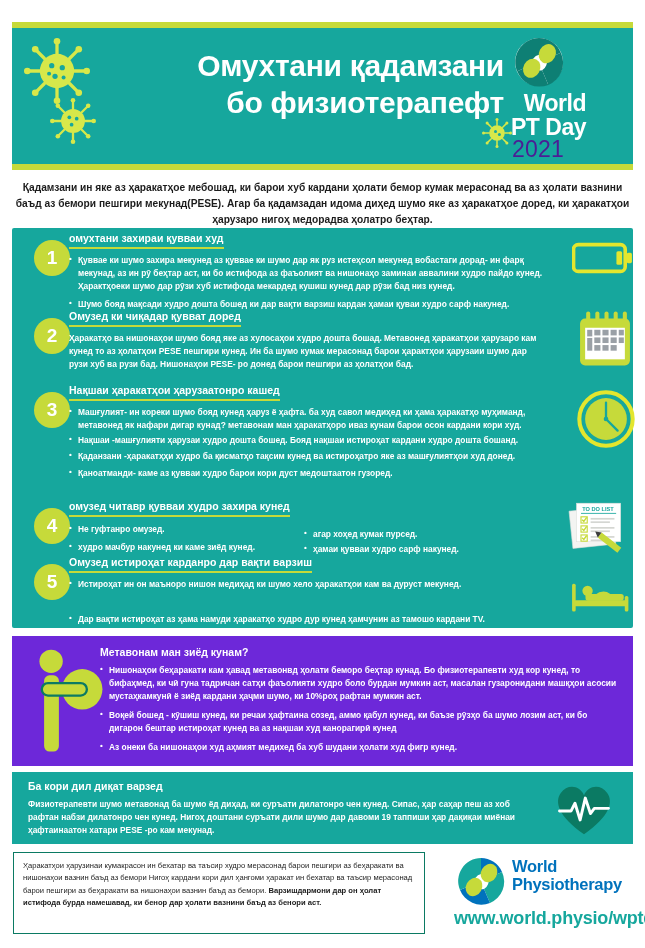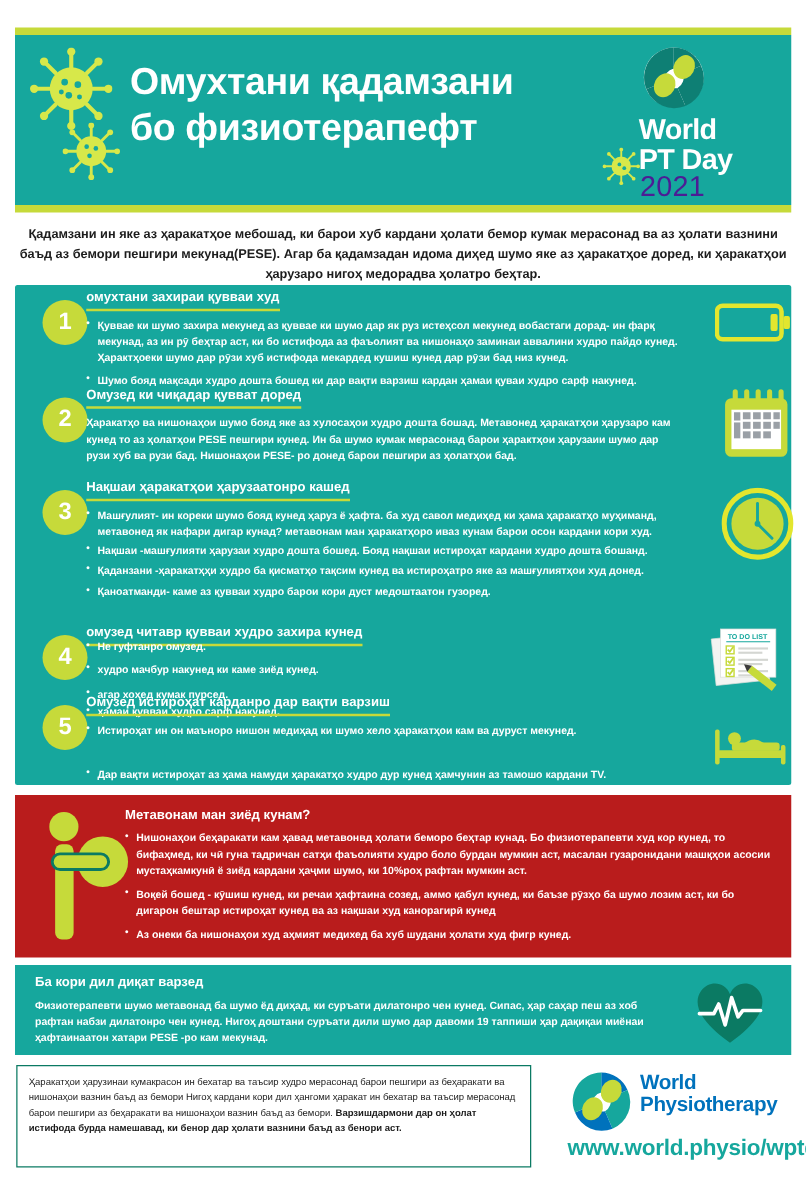--- a/index.html
+++ b/index.html
@@ -21,20 +21,21 @@
     background: #ffffff;
   }
 
   
   .header-wrap {
     position: absolute;
     left: 12px;
     top: 22px;
     width: 621px;
     height: 148px;
+    text-align: right;
   }
   .header-bar-top {
     position: absolute;
     left: 0; top: 0;
     width: 621px; height: 6px;
     background: #c6da3a;
   }
   .header-bar-bottom {
     position: absolute;
     left: 0; bottom: 0;
@@ -175,21 +176,21 @@
   
   .icon-slot { position: absolute; }
 
   
   .green-panel {
     position: absolute;
     left: 12px;
     top: 636px;
     width: 621px;
     height: 130px;
-    background: #b91c1c;
+    background: #6d28d9;
   }
   .green-title {
     position: absolute;
     left: 88px;
     top: 10px;
     color: #ffffff;
     font-size: 10.5px;
     font-weight: bold;
   }
   .green-body {
@@ -471,21 +472,21 @@
           <line x1="50" y1="50" x2="50" y2="22"></line>
           <line x1="50" y1="50" x2="70" y2="70"></line>
         </g>
         <circle cx="50" cy="50" r="4" fill="#16a79d"></circle>
       </svg>
     </div>
 
     <div class="step" style="top:268px;">
       <div class="badge" style="top:12px;">4</div>
       <div class="step-head" style="top:4px;">омузед читавр қувваи худро захира кунед</div>
-      <div class="two-col step-body" style="top:15px;flex-direction:column;">
+      <div class="two-col step-body" style="top:27px;">
         <div class="col">
           <div class="bullet-row">Не гуфтанро омузед.</div>
           <div class="bullet-row" style="margin-top:5px;">худро мачбур накунед ки каме зиёд кунед.</div>
         </div>
         <div class="col">
           <div class="bullet-row" style="margin-top:5px;">агар хоҳед кумак пурсед.</div>
           <div class="bullet-row">ҳамаи қувваи худро сарф накунед.</div>
         </div>
       </div>
       <svg class="icon-slot" style="left:552px;top:2px;" width="68" height="58" viewBox="0 0 120 100">

